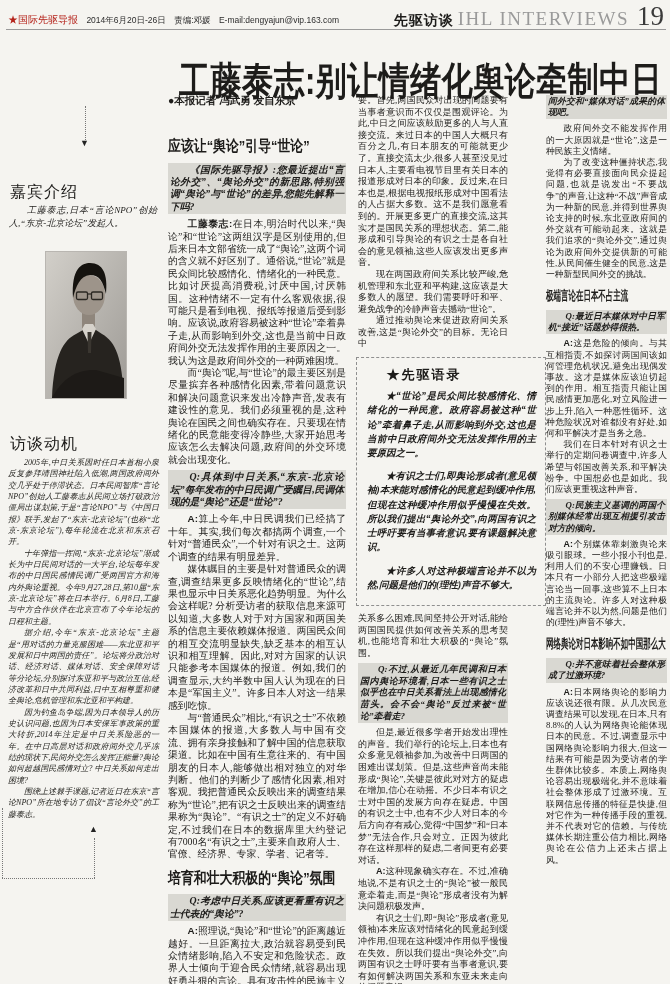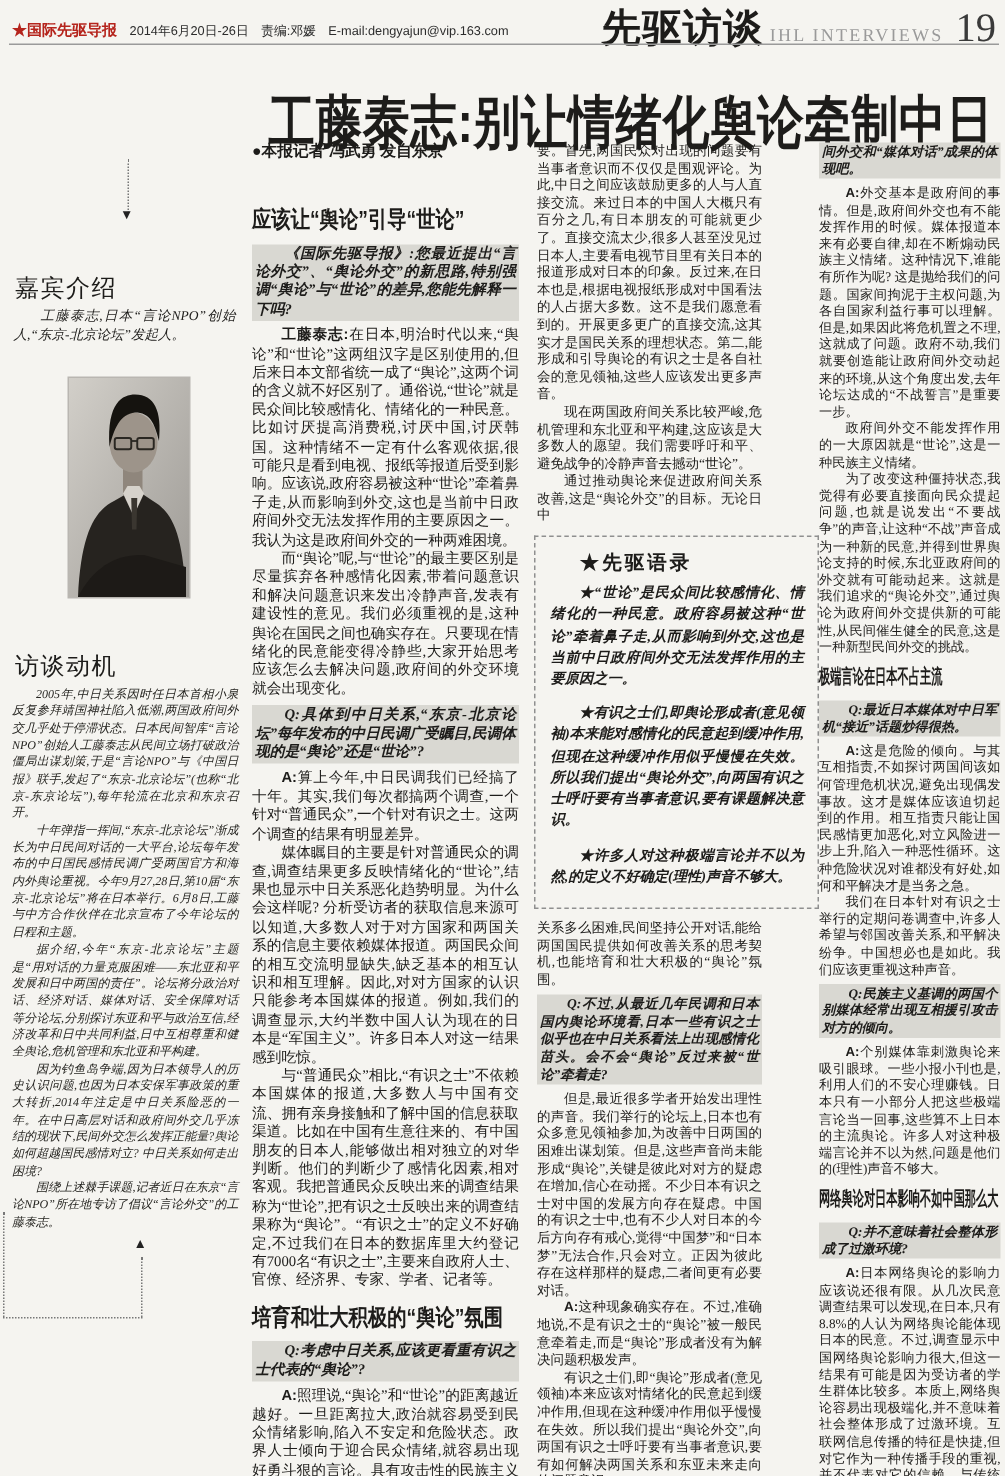--- a/index.html
+++ b/index.html
@@ -6,25 +6,25 @@
     --paper:#f5f4f0; --ink:#1d1c1a; --red:#b5241c; --hl:#d9d8d2; --rule:#8f8f8f;
   }
   *{margin:0;padding:0;box-sizing:border-box}
   html,body{width:670px;height:984px}
   body{font-family:"Liberation Serif",serif;color:var(--ink);background:var(--paper)}
   .page{position:absolute;left:0;top:0;width:670px;height:984px;background:var(--paper);overflow:hidden}
 
   
   .hdr-rule{position:absolute;left:6px;right:4px;top:29px;border-top:1px solid #9a9a9a}
   .hdr-left{position:absolute;left:8px;top:13px;font-size:8.5px;white-space:nowrap;font-family:"Liberation Sans",sans-serif;color:#2c2c2c}
-  .masthead{color:var(--red);font-weight:bold;font-size:10px;margin-right:6px}
+  .masthead{color:var(--red);font-weight:normal;font-size:10px;margin-right:6px}
   .hdr-meta{margin-right:6px}
   .hdr-right{position:absolute;right:6px;top:1px;white-space:nowrap}
-  .sec-cn{font-size:26px;font-weight:900;letter-spacing:1px;font-family:"Liberation Sans",sans-serif}
-  .sec-en{font-size:12px;color:#9a9a9a;letter-spacing:1.5px;font-family:"Liberation Serif",serif}
+  .sec-cn{font-size:14px;font-weight:900;letter-spacing:1px;font-family:"Liberation Sans",sans-serif}
+  .sec-en{font-size:19px;color:#9a9a9a;letter-spacing:1.5px;font-family:"Liberation Serif",serif}
   .pageno{font-size:27px;color:#3a3a3a;font-family:"Liberation Serif",serif;margin-left:4px}
 
   
   .headline{position:absolute;left:179px;top:56px;font-size:31px;font-weight:900;white-space:nowrap;
             font-family:"Liberation Sans",sans-serif;transform:scaleY(1.24);transform-origin:left top;letter-spacing:0.5px}
   .byline{position:absolute;left:168px;top:94px;font-size:10.5px;font-weight:bold;font-family:"Liberation Sans",sans-serif}
 
   
   .conn{position:absolute;border-color:#777}
   .conn-top-v{left:85px;top:106px;height:36px;border-left:1px dotted #777}
@@ -148,35 +148,34 @@
     <div>
         <div class="blk-cont">要。首先,两国民众对出现的问题要有当事者意识而不仅仅是围观评论。为此,中日之间应该鼓励更多的人与人直接交流。来过日本的中国人大概只有百分之几,有日本朋友的可能就更少了。直接交流太少,很多人甚至没见过日本人,主要看电视节目里有关日本的报道形成对日本的印象。反过来,在日本也是,根据电视报纸形成对中国看法的人占据大多数。这不是我们愿意看到的。开展更多更广的直接交流,这其实才是国民关系的理想状态。第二,能形成和引导舆论的有识之士是各自社会的意见领袖,这些人应该发出更多声音。</div>
         <div class="blk-p">现在两国政府间关系比较严峻,危机管理和东北亚和平构建,这应该是大多数人的愿望。我们需要呼吁和平、避免战争的冷静声音去撼动“世论”。</div>
         <div class="blk-p">通过推动舆论来促进政府间关系改善,这是“舆论外交”的目标。无论日中</div>
       </div>
     <div class="qbox">
       <div class="qbox-title">★先驱语录</div>
       <div>
           <div class="quote-item">★“世论”是民众间比较感情化、情绪化的一种民意。政府容易被这种“世论”牵着鼻子走,从而影响到外交,这也是当前中日政府间外交无法发挥作用的主要原因之一。</div>
           <div class="quote-item">★有识之士们,即舆论形成者(意见领袖)本来能对感情化的民意起到缓冲作用,但现在这种缓冲作用似乎慢慢在失效。所以我们提出“舆论外交”,向两国有识之士呼吁要有当事者意识,要有课题解决意识。</div>
-          <div class="quote-item">★许多人对这种极端言论并不以为然,的定义不好确定(理性)声音不够大。</div>
+          <div class="quote-item">★许多人对这种极端言论并不以为然,问题是他们的(理性)声音不够大。</div>
         </div>
     </div>
     <div>
         <div class="blk-cont">关系多么困难,民间坚持公开对话,能给两国国民提供如何改善关系的思考契机,也能培育和壮大积极的“舆论”氛围。</div>
         <div class="blk-q">Q:不过,从最近几年民调和日本国内舆论环境看,日本一些有识之士似乎也在中日关系看法上出现感情化苗头。会不会“舆论”反过来被“世论”牵着走?</div>
         <div class="blk-p">但是,最近很多学者开始发出理性的声音。我们举行的论坛上,日本也有众多意见领袖参加,为改善中日两国的困难出谋划策。但是,这些声音尚未能形成“舆论”,关键是彼此对对方的疑虑在增加,信心在动摇。不少日本有识之士对中国的发展方向存在疑虑。中国的有识之士中,也有不少人对日本的今后方向存有戒心,觉得“中国梦”和“日本梦”无法合作,只会对立。正因为彼此存在这样那样的疑虑,二者间更有必要对话。</div>
         <div class="blk-p"><b>A:</b>这种现象确实存在。不过,准确地说,不是有识之士的“舆论”被一般民意牵着走,而是“舆论”形成者没有为解决问题积极发声。</div>
         <div class="blk-p">有识之士们,即“舆论”形成者(意见领袖)本来应该对情绪化的民意起到缓冲作用,但现在这种缓冲作用似乎慢慢在失效。所以我们提出“舆论外交”,向两国有识之士呼吁要有当事者意识,要有如何解决两国关系和东亚未来走向的问题意识。</div>
       </div>
   </div>
 
   <div class="col col3">
       <div class="blk-qc">间外交和“媒体对话”成果的体现吧。</div>
-      <div class="blk-p"><b>A:</b>外交基本是政府间的事情。但是,政府间外交也有不能发挥作用的时候。媒体报道本来有必要自律,却在不断煽动民族主义情绪。这种情况下,谁能有所作为呢? 这是抛给我们的问题。国家间拘泥于主权问题,为各自国家利益行事可以理解。但是,如果因此将危机置之不理,这就成了问题。政府不动,我们就要创造能让政府间外交动起来的环境,从这个角度出发,去年论坛达成的“不战誓言”是重要一步。</div>
       <div class="blk-p">政府间外交不能发挥作用的一大原因就是“世论”,这是一种民族主义情绪。</div>
       <div class="blk-p">为了改变这种僵持状态,我觉得有必要直接面向民众提起问题,也就是说发出“不要战争”的声音,让这种“不战”声音成为一种新的民意,并得到世界舆论支持的时候,东北亚政府间的外交就有可能动起来。这就是我们追求的“舆论外交”,通过舆论为政府间外交提供新的可能性,从民间催生健全的民意,这是一种新型民间外交的挑战。</div>
       <div class="blk-head">极端言论在日本不占主流</div>
       <div class="blk-q">Q:最近日本媒体对中日军机“接近”话题炒得很热。</div>
       <div class="blk-p"><b>A:</b>这是危险的倾向。与其互相指责,不如探讨两国间该如何管理危机状况,避免出现偶发事故。这才是媒体应该迫切起到的作用。相互指责只能让国民感情更加恶化,对立风险进一步上升,陷入一种恶性循环。这种危险状况对谁都没有好处,如何和平解决才是当务之急。</div>
       <div class="blk-p">我们在日本针对有识之士举行的定期问卷调查中,许多人希望与邻国改善关系,和平解决纷争。中国想必也是如此。我们应该更重视这种声音。</div>
       <div class="blk-q">Q:民族主义基调的两国个别媒体经常出现互相援引攻击对方的倾向。</div>
       <div class="blk-p"><b>A:</b>个别媒体靠刺激舆论来吸引眼球。一些小报小刊也是,利用人们的不安心理赚钱。日本只有一小部分人把这些极端言论当一回事,这些算不上日本的主流舆论。许多人对这种极端言论并不以为然,问题是他们的(理性)声音不够大。</div>
       <div class="blk-head">网络舆论对日本影响不如中国那么大</div>
       <div class="blk-q">Q:并不意味着社会整体形成了过激环境?</div>

